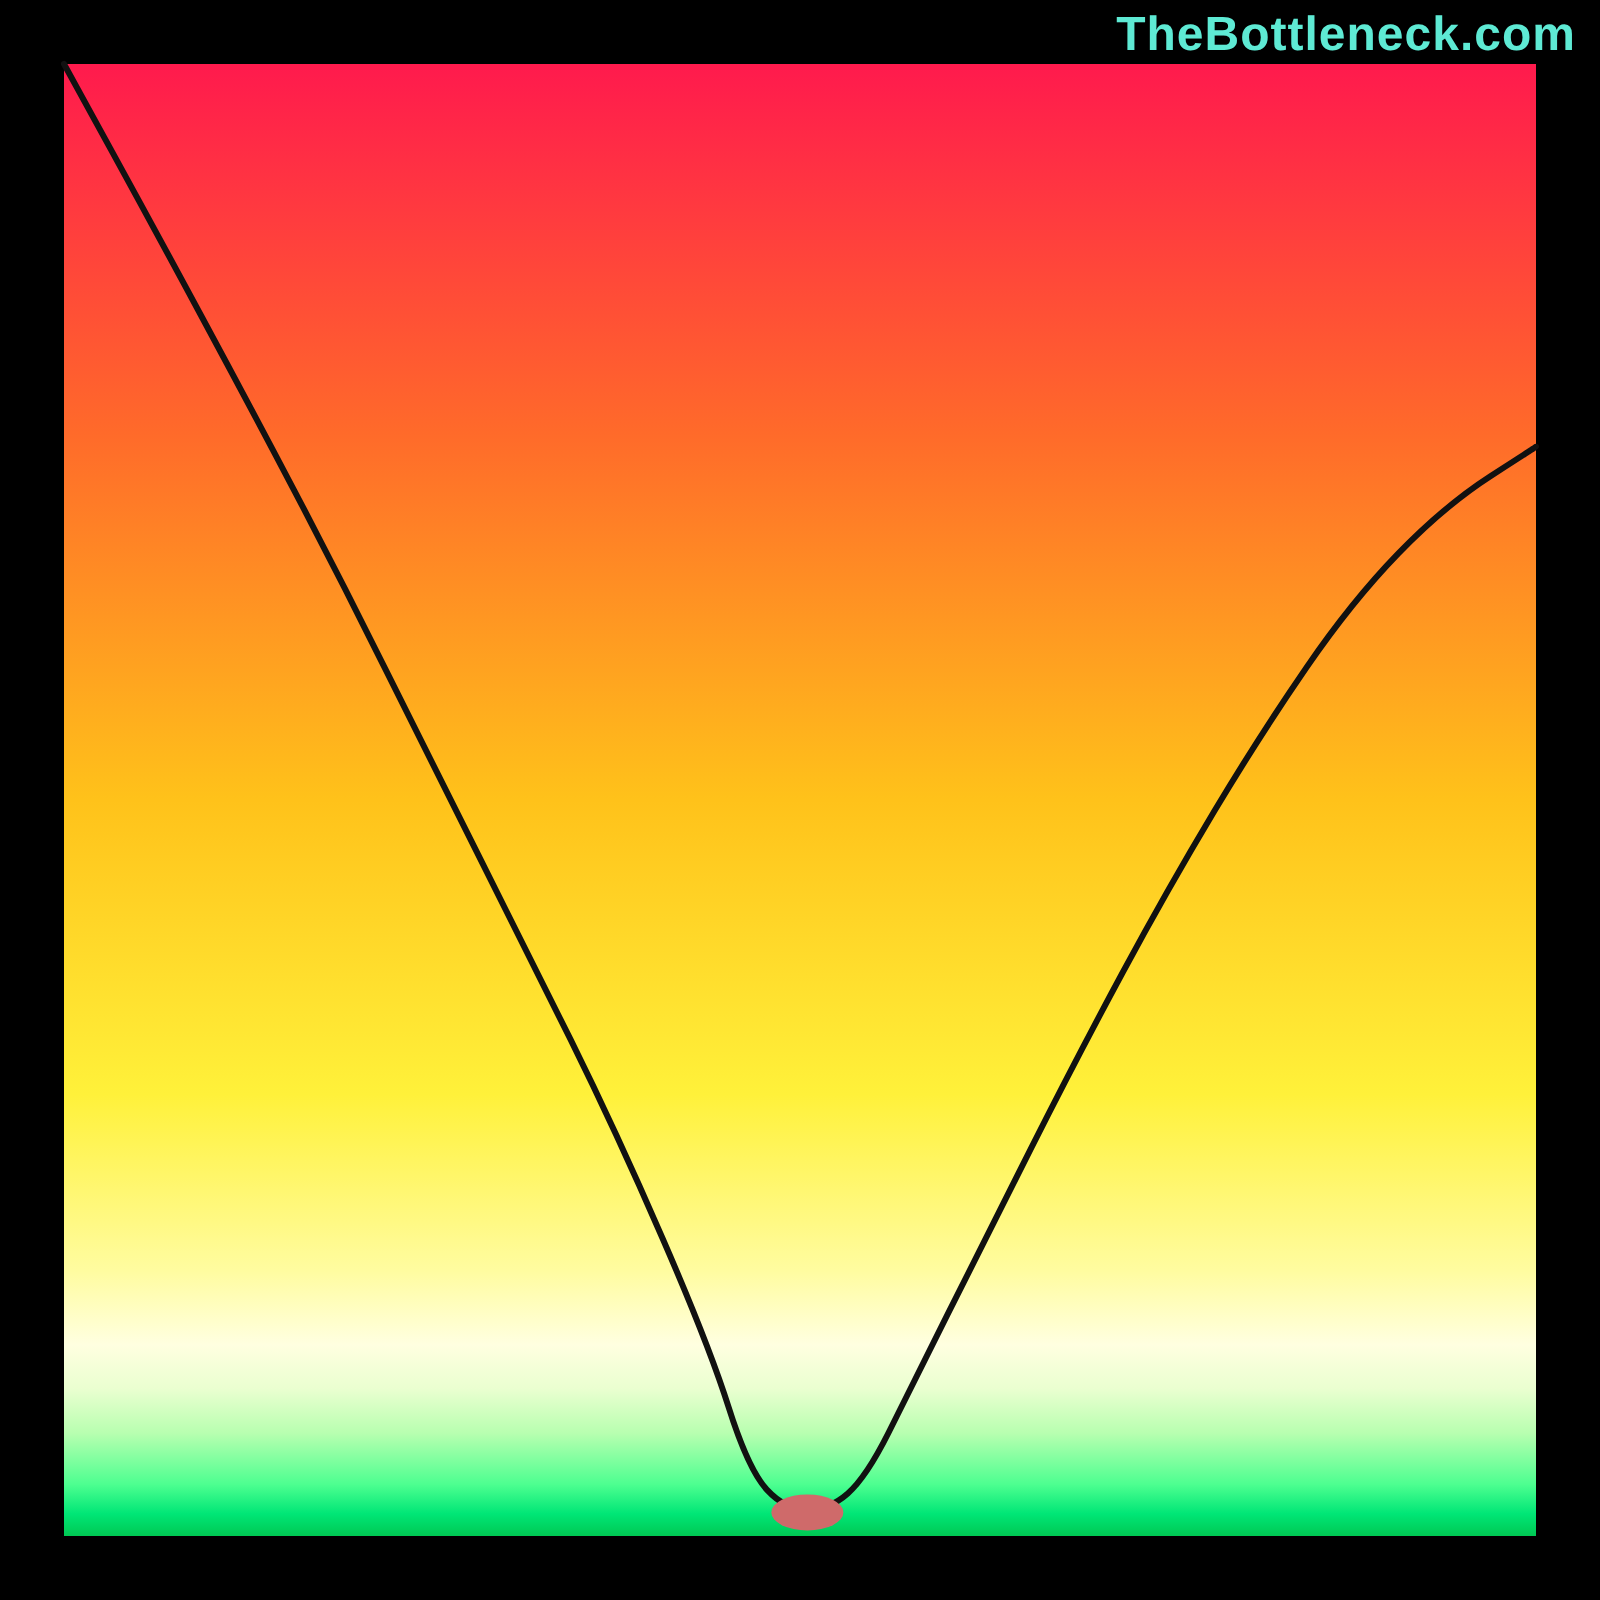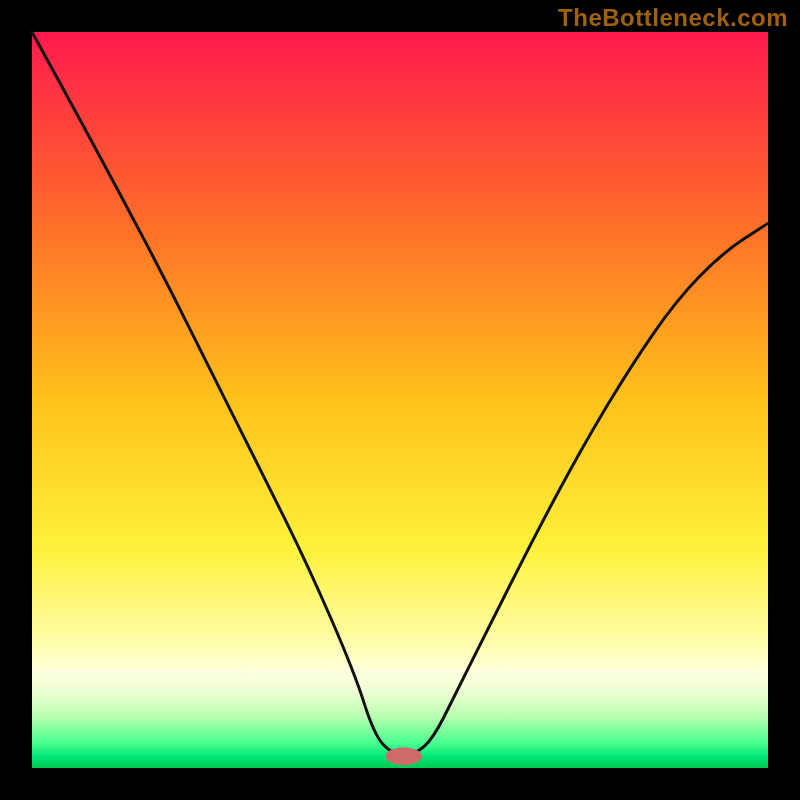--- a/index.html
+++ b/index.html
@@ -21,21 +21,21 @@
     left: 0;
     top: 0;
   }
   .watermark {
     position: absolute;
     top: 4px;
     right: 12px;
     font-family: Arial, Helvetica, sans-serif;
     font-size: 24px;
     font-weight: 600;
-    color: #a16207;
+    color: #5eead4;
     letter-spacing: 0.5px;
     user-select: none;
   }
 </style>
 </head>
 <body>
 
 <div class="stage">
   <svg class="plot" width="800" height="800" viewBox="0 0 800 800">
       <defs>

